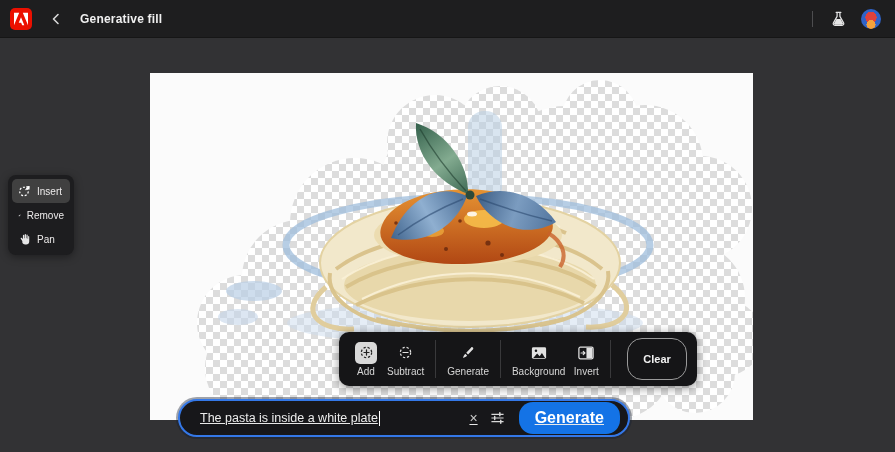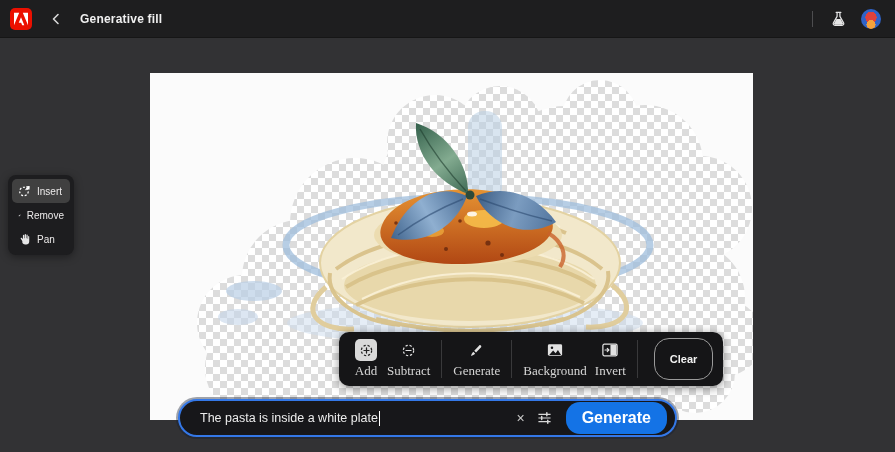--- a/index.html
+++ b/index.html
@@ -68,34 +68,35 @@
   }
   .sel-item {
     display:flex; flex-direction:column; align-items:center;
     margin:0 4px; cursor:pointer; min-width:26px;
   }
   .sel-icon-box {
     width:22px; height:22px; border-radius:5px;
     display:flex; align-items:center; justify-content:center;
   }
   .sel-item.selected .sel-icon-box { background:#d9d9d9; }
-  .sel-label { font-size:13px; color:#d6d6d6; margin-top:2px; white-space:nowrap;font-family:Liberation Serif, serif; }
+  .sel-label { font-size:10px; color:#d6d6d6; margin-top:2px; white-space:nowrap; }
   .sel-divider { width:1px; height:38px; background:#39393b; margin:0 7px; }
   .clear-btn {
     margin-left:9px; background:transparent; border:1.5px solid #9a9a9a;
     color:#f2f2f2; border-radius:15px; padding:14px 15px;
     font-size:11px; font-weight:bold; font-family:inherit; cursor:pointer;
   }
 
   
   .prompt-bar {
-    position:absolute; left:178px; top:399px; width:499px; height:38px;
+    position:absolute; left:178px; top:399px; width:452px; height:38px;
     background:#17171a; border:2px solid #3478e8; border-radius:20px;
     display:flex; align-items:center; padding:0 8px 0 20px;
     box-shadow:0 0 0 2px rgba(20,30,50,.4);
+    text-decoration:underline;
   }
   .prompt-text-wrap { flex:1; display:flex; align-items:center; overflow:hidden; cursor:text; }
   .prompt-text { font-size:12.5px; color:#ececec; white-space:nowrap; }
   .caret { width:1px; height:15px; background:#ffffff; margin-left:1px; animation:blink 1s steps(1) infinite; }
   @keyframes blink { 50% { opacity:0; } }
   .prompt-clear {
     border:none; background:transparent; color:#c9c9c9; font-size:14px;
     cursor:pointer; padding:4px 6px; line-height:1; font-family:inherit;
   }
   .prompt-settings-btn {

